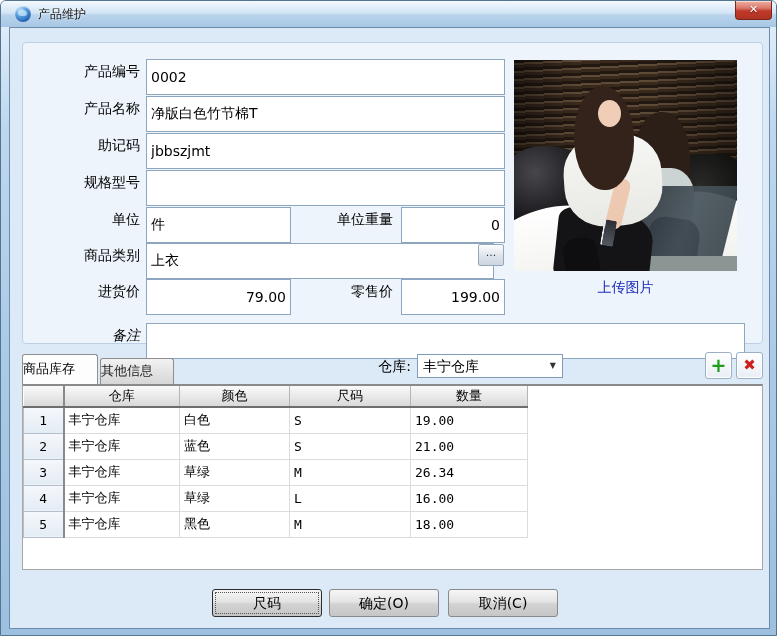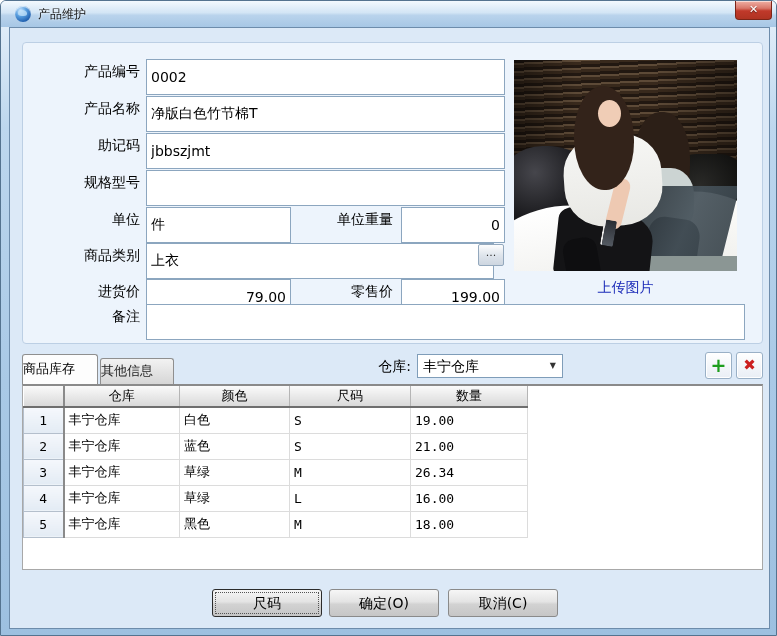--- a/index.html
+++ b/index.html
@@ -30,21 +30,21 @@
 
   
   #panel{ position:absolute; left:12px; top:14px; width:741px; height:302px;
     background:#edf4fc; border:1px solid #bccfe4; border-radius:4px; }
   .f-label{ position:absolute; left:10px; width:107px; height:24px; line-height:24px;
     text-align:right; color:#000; }
   .f-input{ position:absolute; height:36px; border:1px solid #8ca6bf; background:#fff;
     font:14px "DejaVu Sans","Liberation Sans",sans-serif; padding:12px 4px; outline:none; }
   .num{ text-align:right; }
   .r1{ top:16px; } .r2{ top:53px; } .r3{ top:90px; } .r4{ top:127px; }
-  .r5{ top:164px; } .r6{ top:200px; } .r7{ top:236px; } .r8{ top:261px; }
+  .r5{ top:164px; } .r6{ top:200px; } .r7{ top:236px; } .r8{ top:280px;font-style:italic; }
   .wide{ left:123px; width:359px; }
   .small{ left:123px; width:145px; }
   .lbl2{ left:260px; width:110px;text-align:right; }
   .inp2{ left:378px; width:104px; }
   .cat{ left:123px; width:348px; }
   .remark{ left:123px; width:599px; }
   #browse-btn{ position:absolute; left:455px; top:201px; width:26px; height:22px;
     background:linear-gradient(180deg,#fdfdfd,#dfe5ec 50%,#cdd6e0); border:1px solid #93a8bd;
     border-radius:2px; font-size:11px; line-height:16px; text-align:center; color:#333; cursor:pointer; }
 

